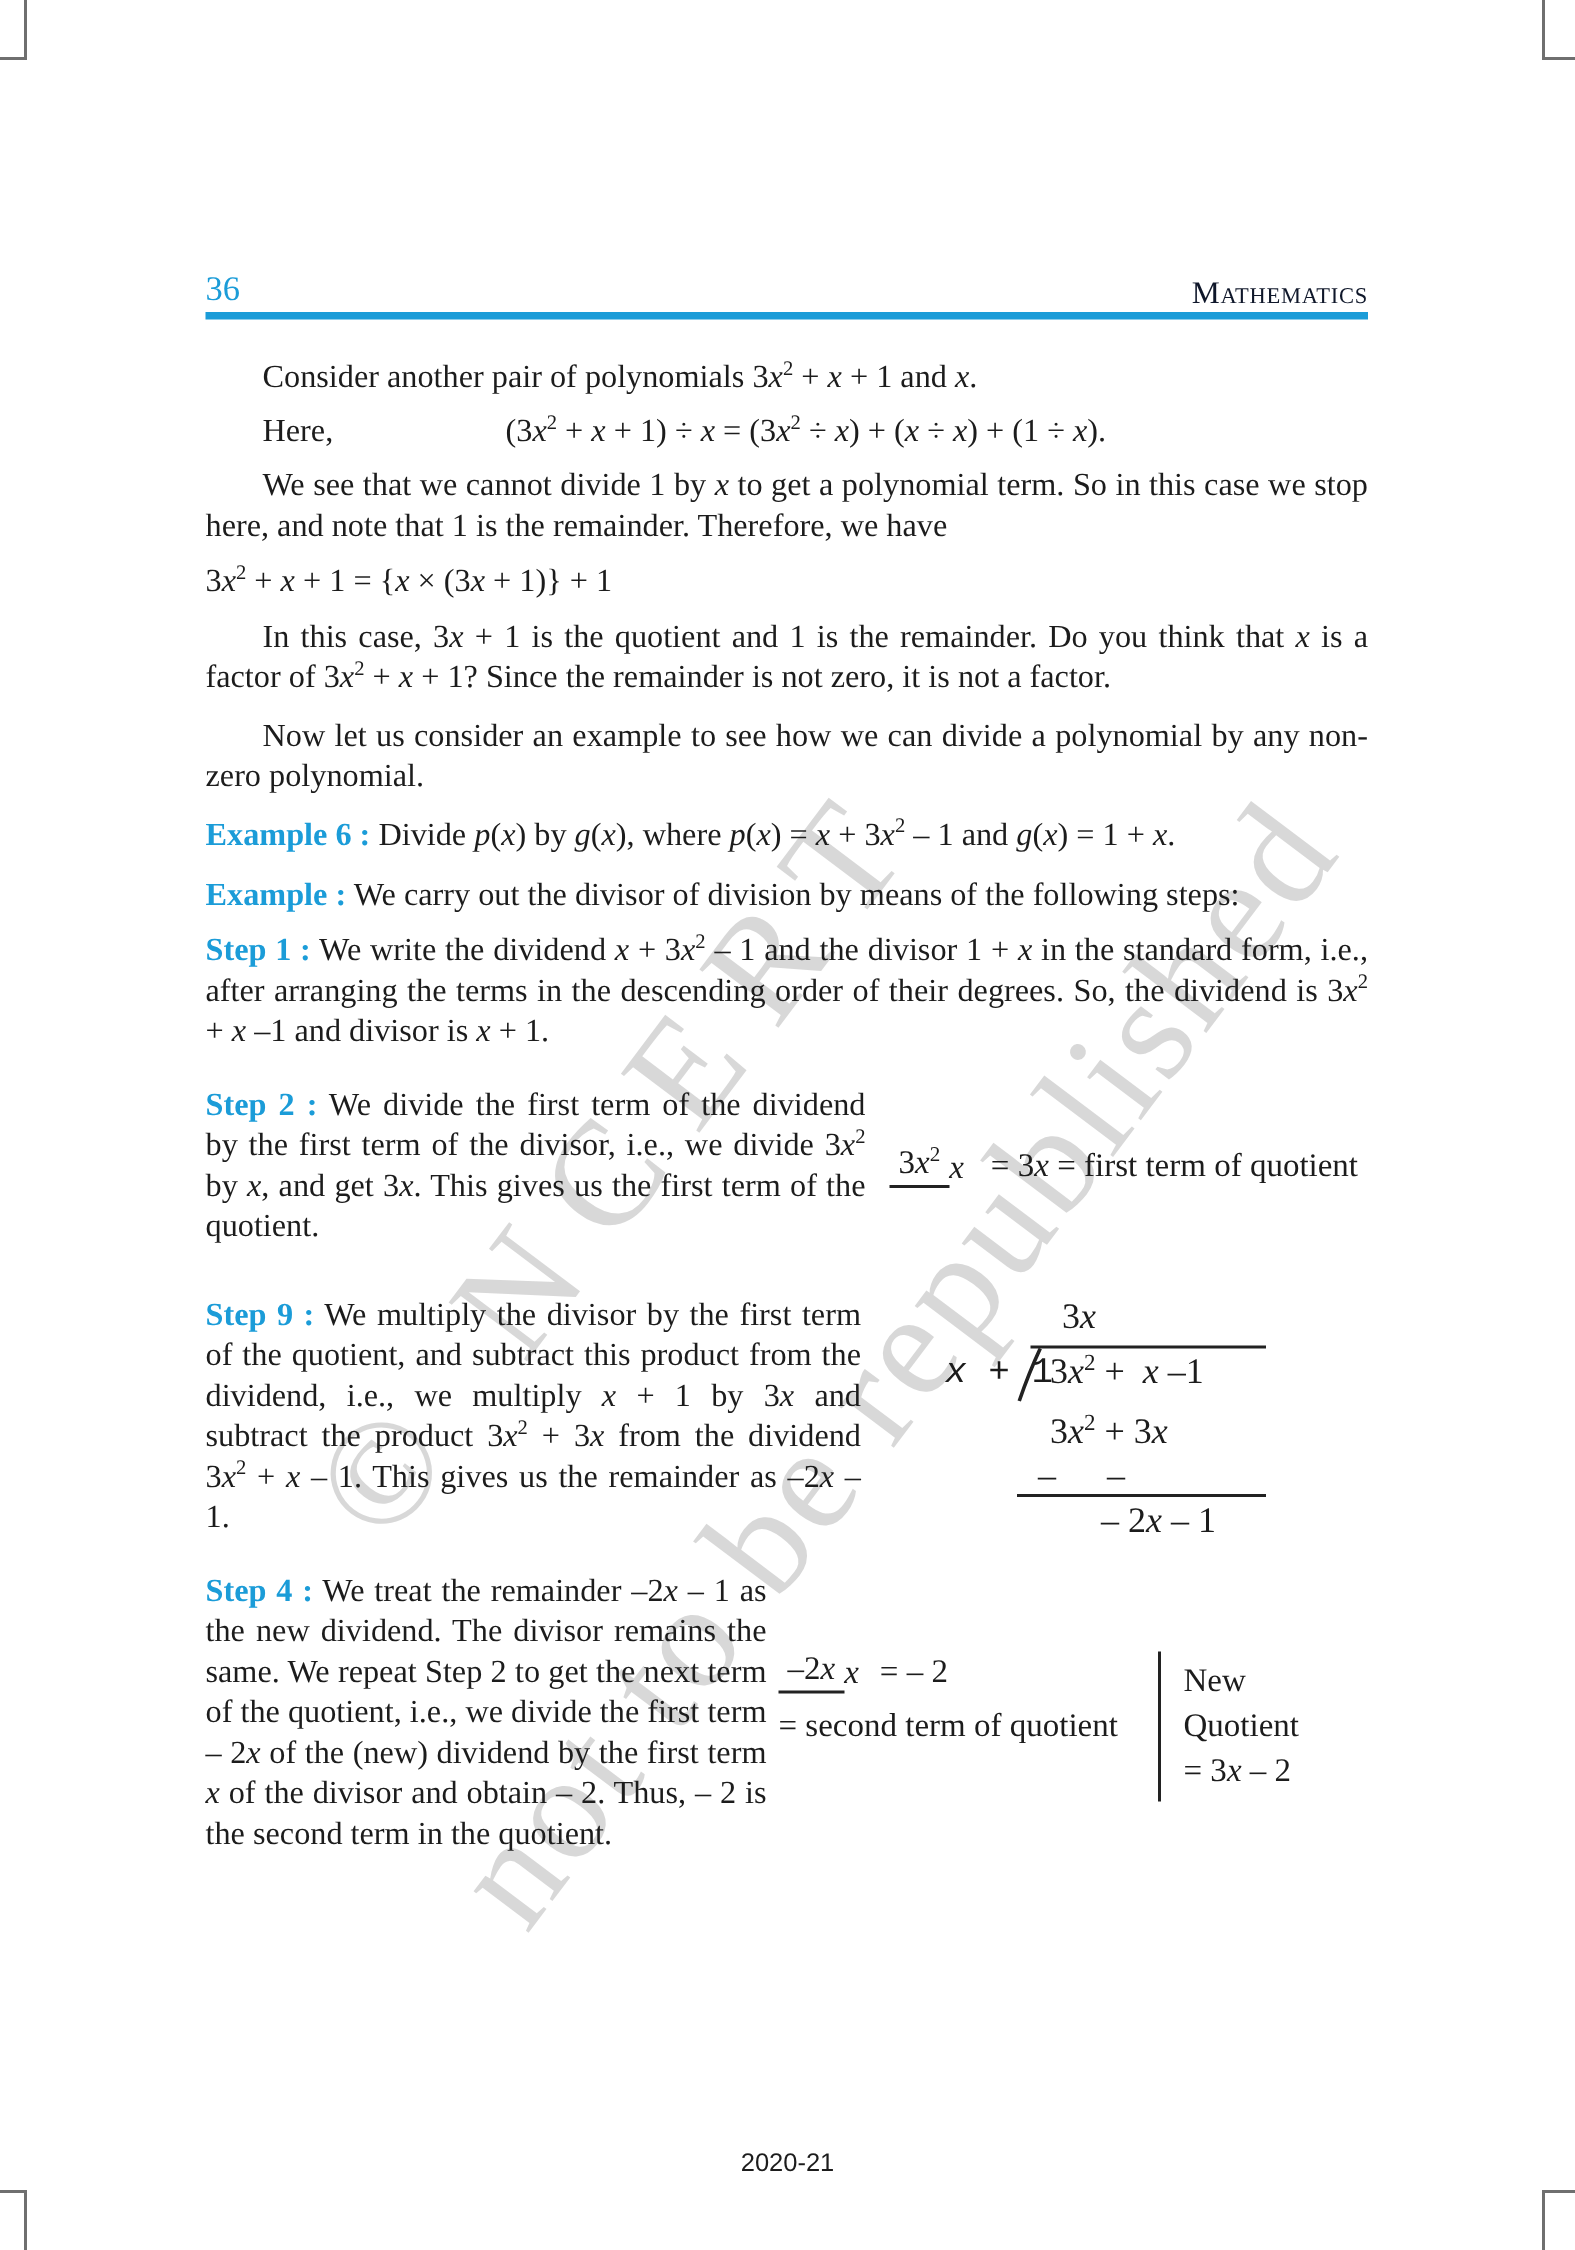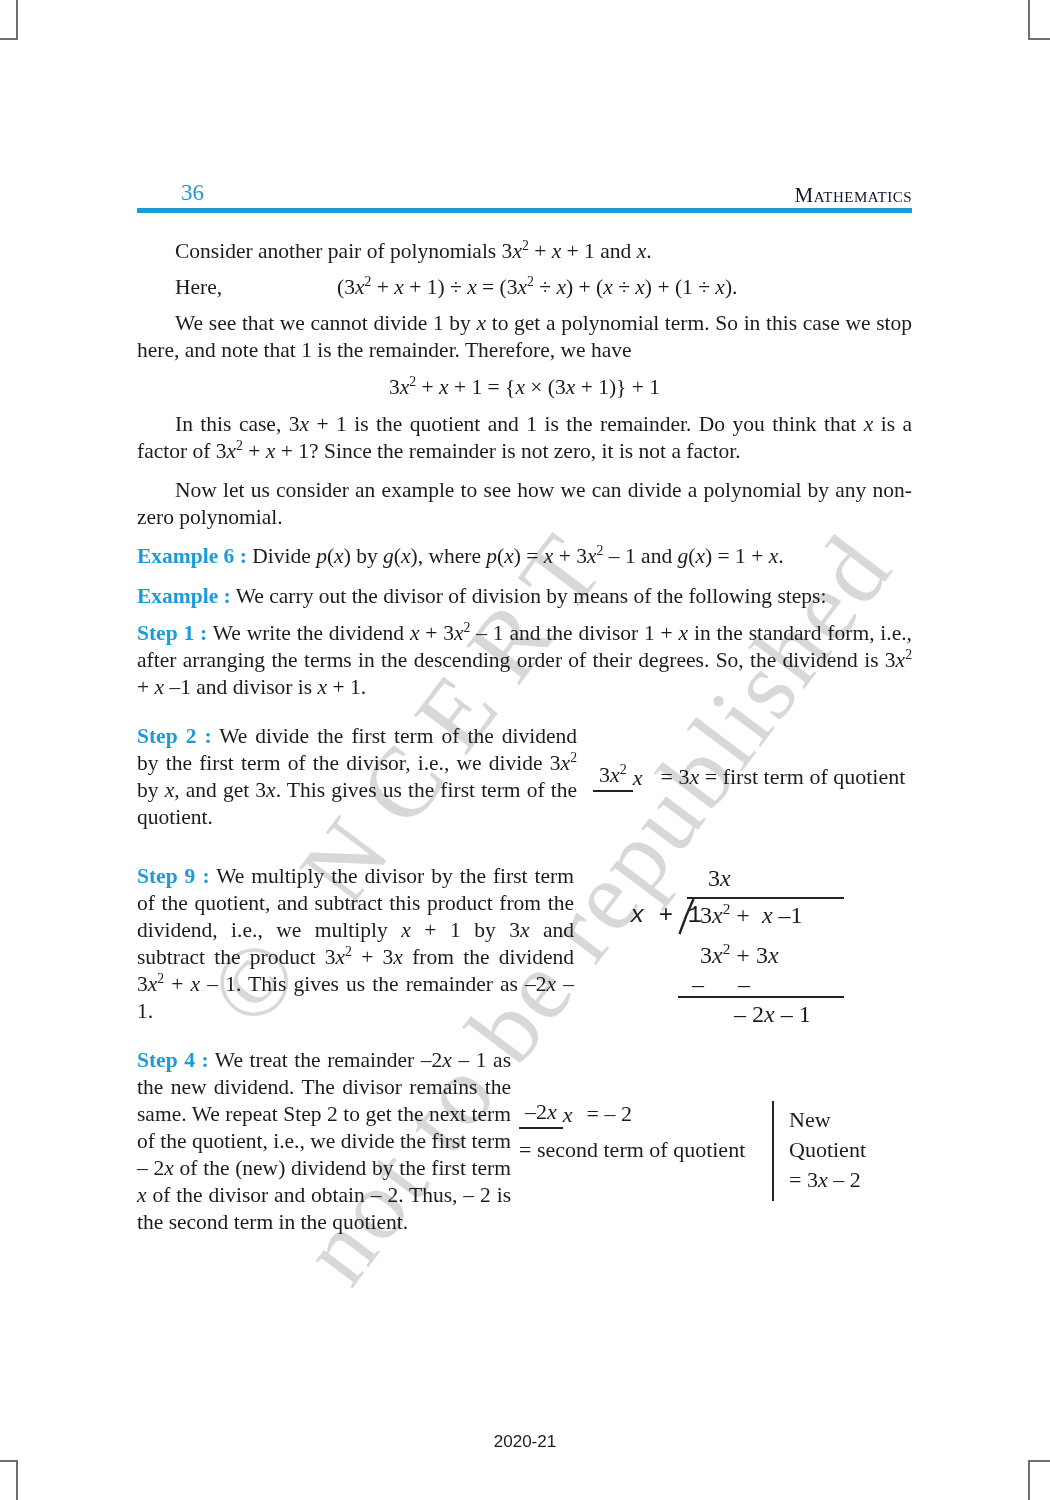--- a/index.html
+++ b/index.html
@@ -15,36 +15,36 @@
     transform:translate(-50%,-50%) rotate(-53deg);
     color:rgba(125,125,125,0.30); white-space:nowrap; text-align:center;
     font-size:100px; line-height:230px; font-family:"Liberation Serif", serif;
   }
   .wm1 { letter-spacing:26px; }
   .wm2 { letter-spacing:3px; }
   
   .content { position:absolute; left:137px; top:180px; width:775px; z-index:1; }
   
   .header { position:relative; height:28px; }
-  .page-num { position:absolute; left:0; top:0; font-size:23px; color:#1B9CD8;margin-left:44px; }
+  .page-num { position:absolute; left:0; top:0; font-size:23px; color:#1B9CD8; }
   .subject  { position:absolute; right:0; top:3px; font-size:21px; color:#0f172a;
               font-variant:small-caps; letter-spacing:0.5px; }
   .rule { height:5px; background:#1B9CD8; margin-top:0px; }
   
   .para { font-size:21.5px; line-height:27px; margin:0; }
   .jst  { text-align:justify; }
   .ind  { text-indent:38px; }
   i { font-style:italic; }
   sup { font-size:64%; line-height:0; }
   .lbl { font-weight:bold; color:#1B9CD8; }
   
   .here-row { position:relative; height:27px; margin-top:9px; }
   .here-label { position:absolute; left:38px; top:0; }
   .here-eq { position:absolute; left:200px; top:0; }
-  .eq-center { text-align:center; margin-top:10px; }
+  .eq-center { margin-top:10px; }
   
   .row { display:flex; }
   .s2row { margin-top:22px; }
   .s2left { width:440px; }
   .s2right { display:flex; align-items:center; margin-left:16px; align-self:center; font-size:22px; }
   .frac { display:inline-flex; flex-direction:row; align-items:center; }
   .frac .num { padding:0 6px 2px; border-bottom:2px solid #222; }
   .frac .den { padding-top:2px; }
   .s2rhs { margin-left:18px; }
   .s3row { margin-top:32px; }

